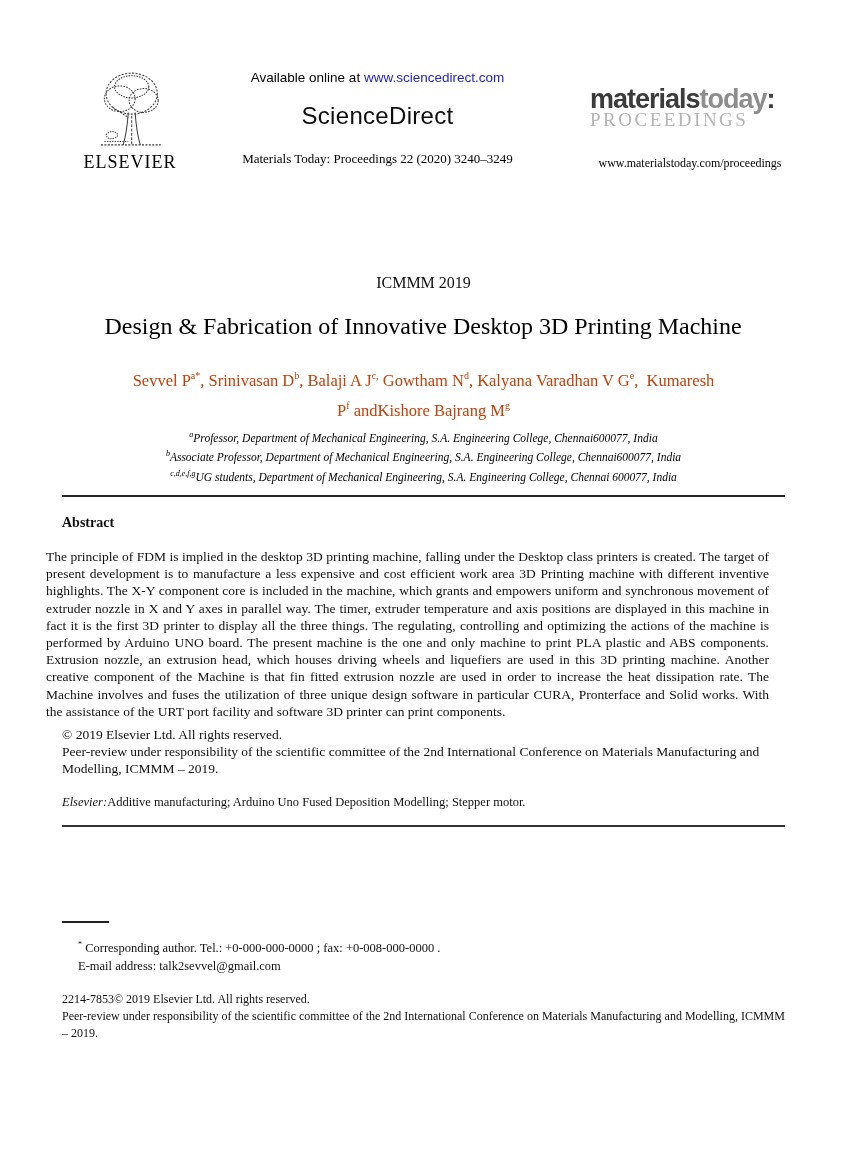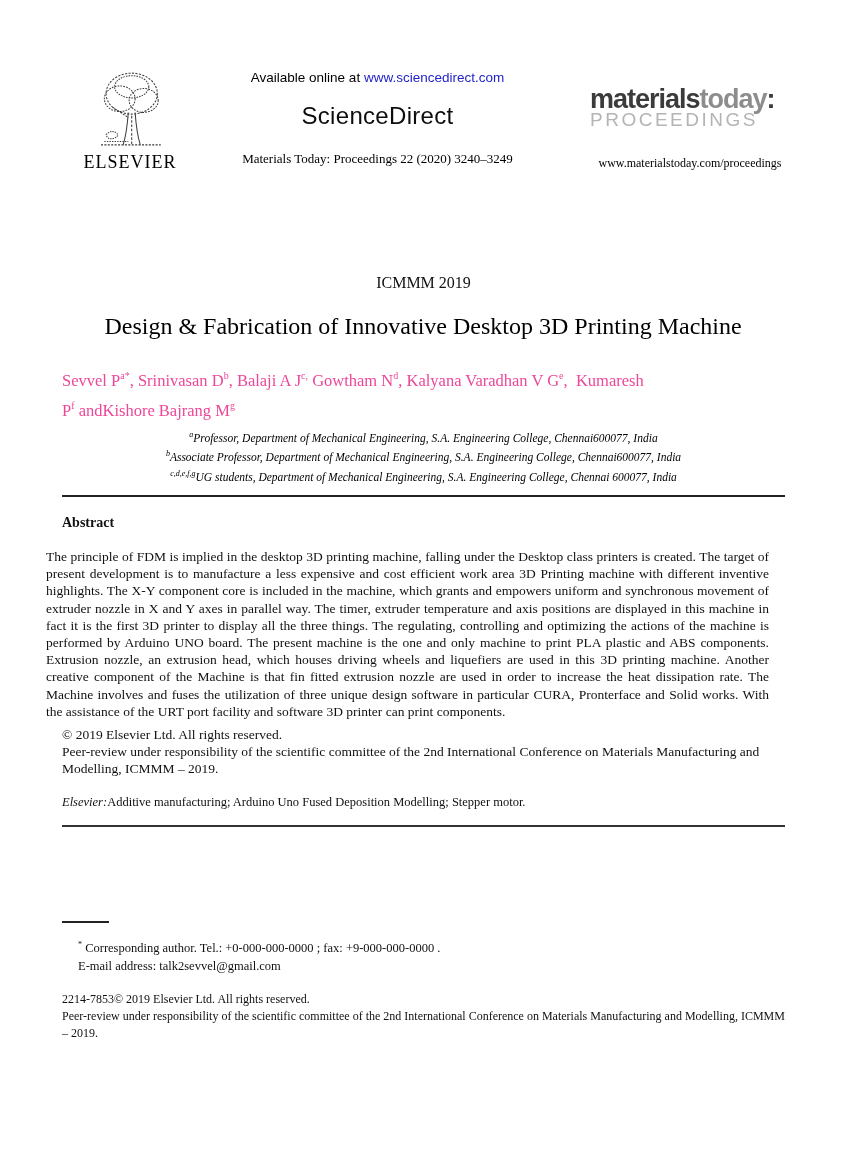--- a/index.html
+++ b/index.html
@@ -19,26 +19,26 @@
   .hdr-center{position:absolute;left:205px;top:70px;width:345px;text-align:center;}
   .avail-line{font-family:"Liberation Sans",sans-serif;font-size:13.5px;color:#000;}
   .sd-link{color:#2222cc;text-decoration:none;cursor:pointer;}
   .sd-logo{font-family:"Liberation Sans",sans-serif;font-size:24px;color:#0d0d0d;margin-top:17px;letter-spacing:.3px;}
   .journal-line{font-size:13px;color:#000;margin-top:21px;}
   .hdr-right{position:absolute;left:590px;top:88px;width:210px;}
   .mt-logo{font-family:"Liberation Sans",sans-serif;font-weight:bold;font-size:27px;letter-spacing:-1px;line-height:22px;white-space:nowrap;}
   .mt-materials{color:#3b3b3b;}
   .mt-today{color:#8d8d8d;}
   .mt-colon{color:#3b3b3b;}
-  .mt-proceedings{font-family:Liberation Sans, sans-serif;font-weight:normal;font-size:19px;color:#b4b4b4;letter-spacing:2.5px;line-height:20px;margin-top:0;}
+  .mt-proceedings{font-family:Liberation Serif, serif;font-weight:normal;font-size:19px;color:#b4b4b4;letter-spacing:2.5px;line-height:20px;margin-top:0;}
   .mt-url{font-size:12px;color:#000;margin-top:26px;text-align:center;width:200px;}
   
   .conf{position:absolute;left:62px;width:723px;top:274px;text-align:center;font-size:16px;}
   .title{position:absolute;left:40px;width:766px;top:313px;text-align:center;font-size:24px;color:#000;}
-  .authors{position:absolute;left:62px;width:723px;top:363px;font-size:16.5px;line-height:25px;color:#ec4899;}
+  .authors{position:absolute;left:62px;width:723px;top:363px;text-align:center;font-size:16.5px;line-height:25px;color:#c2410c;}
   .authors sup{font-size:10px;}
   .affils{position:absolute;left:62px;width:723px;top:427px;text-align:center;font-style:italic;font-size:11.5px;line-height:15.5px;color:#000;}
   .affils sup{font-size:8px;}
   .rule-1{position:absolute;left:62px;width:723px;top:495px;border-top:2px solid #222;}
   .abs-head{position:absolute;left:62px;top:515px;font-weight:bold;font-size:14px;}
   .abs-text{position:absolute;left:46px;width:723px;top:548px;font-size:13.5px;line-height:17.2px;text-align:justify;}
   .abs-copy{position:absolute;left:62px;width:723px;top:726px;font-size:13.5px;line-height:17.2px;}
   .abs-peer{position:absolute;left:62px;width:723px;top:743px;font-size:13.5px;line-height:17.2px;}
   .kw-line{position:absolute;left:62px;width:723px;top:795px;font-size:12.5px;}
   .kw-label{font-style:italic;}
@@ -110,20 +110,20 @@
   <div class="abs-text">The principle of FDM is implied in the desktop 3D printing machine, falling under the Desktop class printers is created. The target of present development is to manufacture a less expensive and cost efficient work area 3D Printing machine with different inventive highlights. The X-Y component core is included in the machine, which grants and empowers uniform and synchronous movement of extruder nozzle in X and Y axes in parallel way.  The timer, extruder temperature and axis positions are displayed in this machine in fact it is the first 3D printer to display all the three things. The regulating, controlling and optimizing the actions of the machine is performed by Arduino UNO board. The present machine is the one and only machine to print PLA plastic and ABS components. Extrusion nozzle, an extrusion head, which houses driving wheels and liquefiers are used in this 3D printing machine. Another creative component of the Machine is that fin fitted extrusion nozzle are used in order to increase the heat dissipation rate. The Machine involves and fuses the utilization of three unique design software in particular CURA, Pronterface and Solid works. With the assistance of the URT port facility and software 3D printer can print components.</div>
   <div class="abs-copy">© 2019 Elsevier Ltd. All rights reserved.</div>
   <div class="abs-peer">Peer-review under responsibility of the scientific committee of the 2nd International Conference on Materials Manufacturing and Modelling, ICMMM – 2019.</div>
 
   <div class="kw-line"><span class="kw-label">Elsevier:</span><span>Additive manufacturing; Arduino Uno Fused Deposition Modelling; Stepper motor.</span>
   </div>
 
   <div class="rule-2"></div>
 
   <div class="fn-rule"></div>
-  <div class="fn-corr"><sup>*</sup><span> Corresponding author. Tel.: +0-000-000-0000 ; fax: +9-000-000-0000 .</span>
+  <div class="fn-corr"><sup>*</sup><span> Corresponding author. Tel.: +0-000-000-0000 ; fax: +0-008-000-0000 .</span>
   </div>
   <div class="fn-email"><span class="em-label">E-mail address</span><span>: talk2sevvel@gmail.com</span>
   </div>
   <div class="fn-issn">2214-7853© 2019 Elsevier Ltd. All rights reserved.</div>
   <div class="fn-peer">Peer-review under responsibility of the scientific committee of the 2nd International Conference on Materials Manufacturing and Modelling, ICMMM – 2019.</div>
 
 </div>
 
 </body></html>

